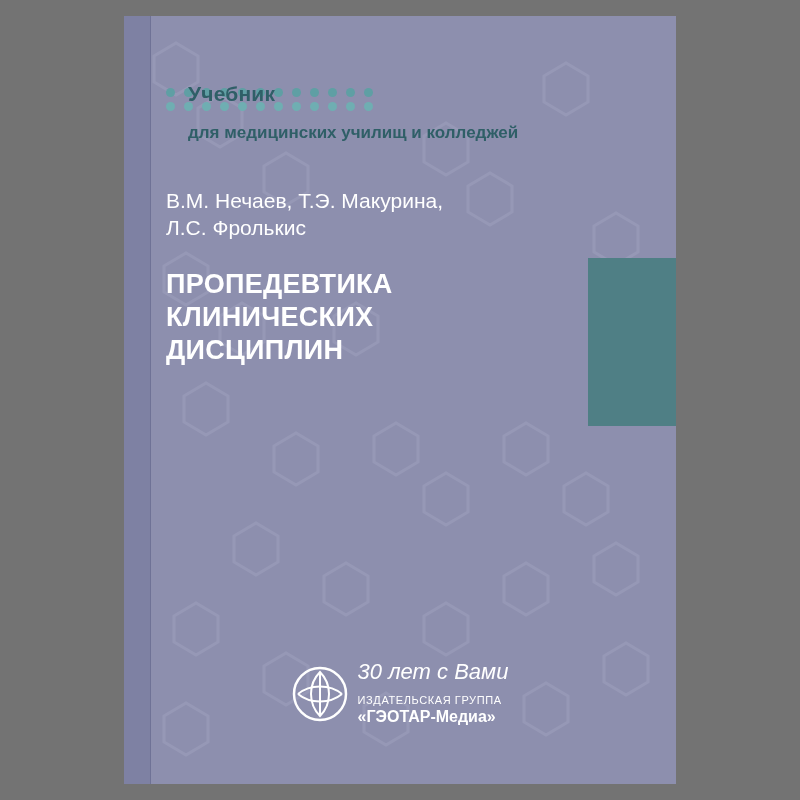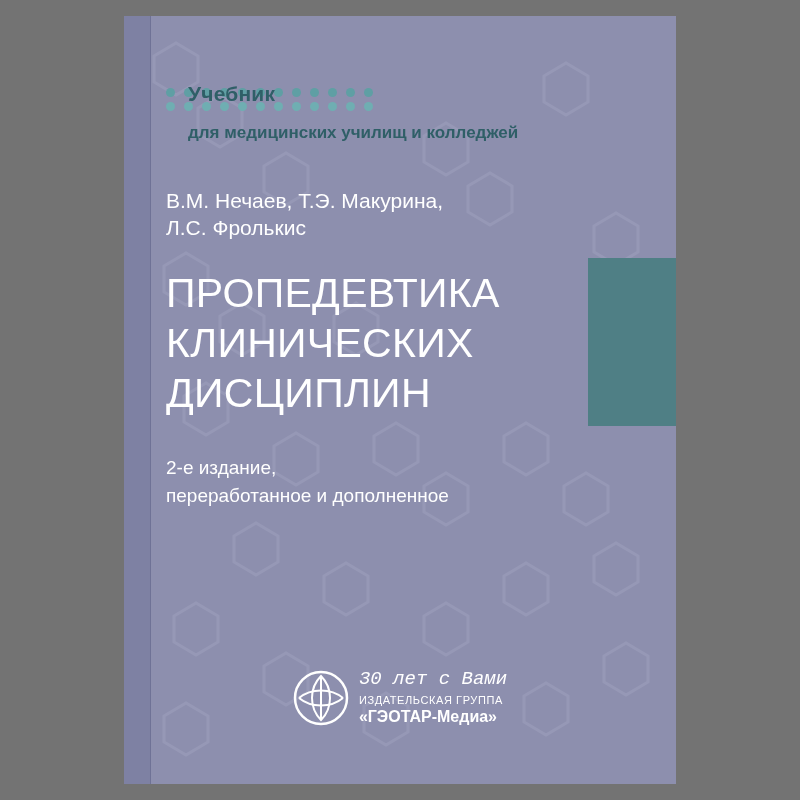--- a/index.html
+++ b/index.html
@@ -103,22 +103,22 @@
     font-weight: normal;
     color: #ffffff;
     line-height: 1.28;
   }
 
   .title {
     position: absolute;
     left: 42px;
     top: 252px;
     width: 420px;
-    font-size: 41px;
-    font-weight: normal;
+    font-size: 27px;
+    font-weight: bold;
     color: #ffffff;
     line-height: 1.22;
     letter-spacing: 0.3px;
   }
 
   .edition {
     position: absolute;
     left: 42px;
     top: 438px;
     width: 420px;
@@ -139,26 +139,26 @@
   }
   .pub-row {
     display: flex;
     align-items: center;
     justify-content: center;
     gap: 10px;
   }
   .pub-logo { width: 56px; height: 56px; flex: 0 0 auto; }
   .pub-text { text-align: left; }
   .pub-anniv {
-    font-family: Liberation Mono, monospace;
+    font-family: Liberation Sans, sans-serif;
     font-style: italic;
-    font-size: 19px;
+    font-size: 22px;
     color: #ffffff;
     line-height: 1;
-    margin-bottom: 5px;
+    margin-bottom: 11px;
     white-space: nowrap;
   }
   .pub-group {
     font-size: 11px;
     letter-spacing: 0.6px;
     color: #ffffff;
     margin-bottom: 2px;
     white-space: nowrap;
   }
   .pub-name {
@@ -249,24 +249,20 @@
 
     <div class="authors" style="white-space: pre-line;">В.М. Нечаев, Т.Э. Макурина,
 Л.С. Фролькис</div>
 
     <div class="title">
       <div>ПРОПЕДЕВТИКА</div>
       <div>КЛИНИЧЕСКИХ</div>
       <div>ДИСЦИПЛИН</div>
     </div>
 
-    <div class="edition">
-      <div>2-е издание,</div>
-      <div>переработанное и дополненное</div>
-    </div>
 
     <div class="publisher">
       <div class="pub-row">
         <span class="pub-logo">
           <svg viewBox="0 0 56 56" xmlns="http://www.w3.org/2000/svg">
             <circle cx="28" cy="28" r="26" fill="none" stroke="#ffffff" stroke-width="2.5"></circle>
             <path d="M28 6 C16 18, 16 38, 28 50 C40 38, 40 18, 28 6 Z" fill="none" stroke="#ffffff" stroke-width="2"></path>
             <path d="M6 28 C18 18, 38 18, 50 28" fill="none" stroke="#ffffff" stroke-width="2"></path>
             <path d="M6 28 C18 38, 38 38, 50 28" fill="none" stroke="#ffffff" stroke-width="2"></path>
             <line x1="28" y1="6" x2="28" y2="50" stroke="#ffffff" stroke-width="2"></line>

